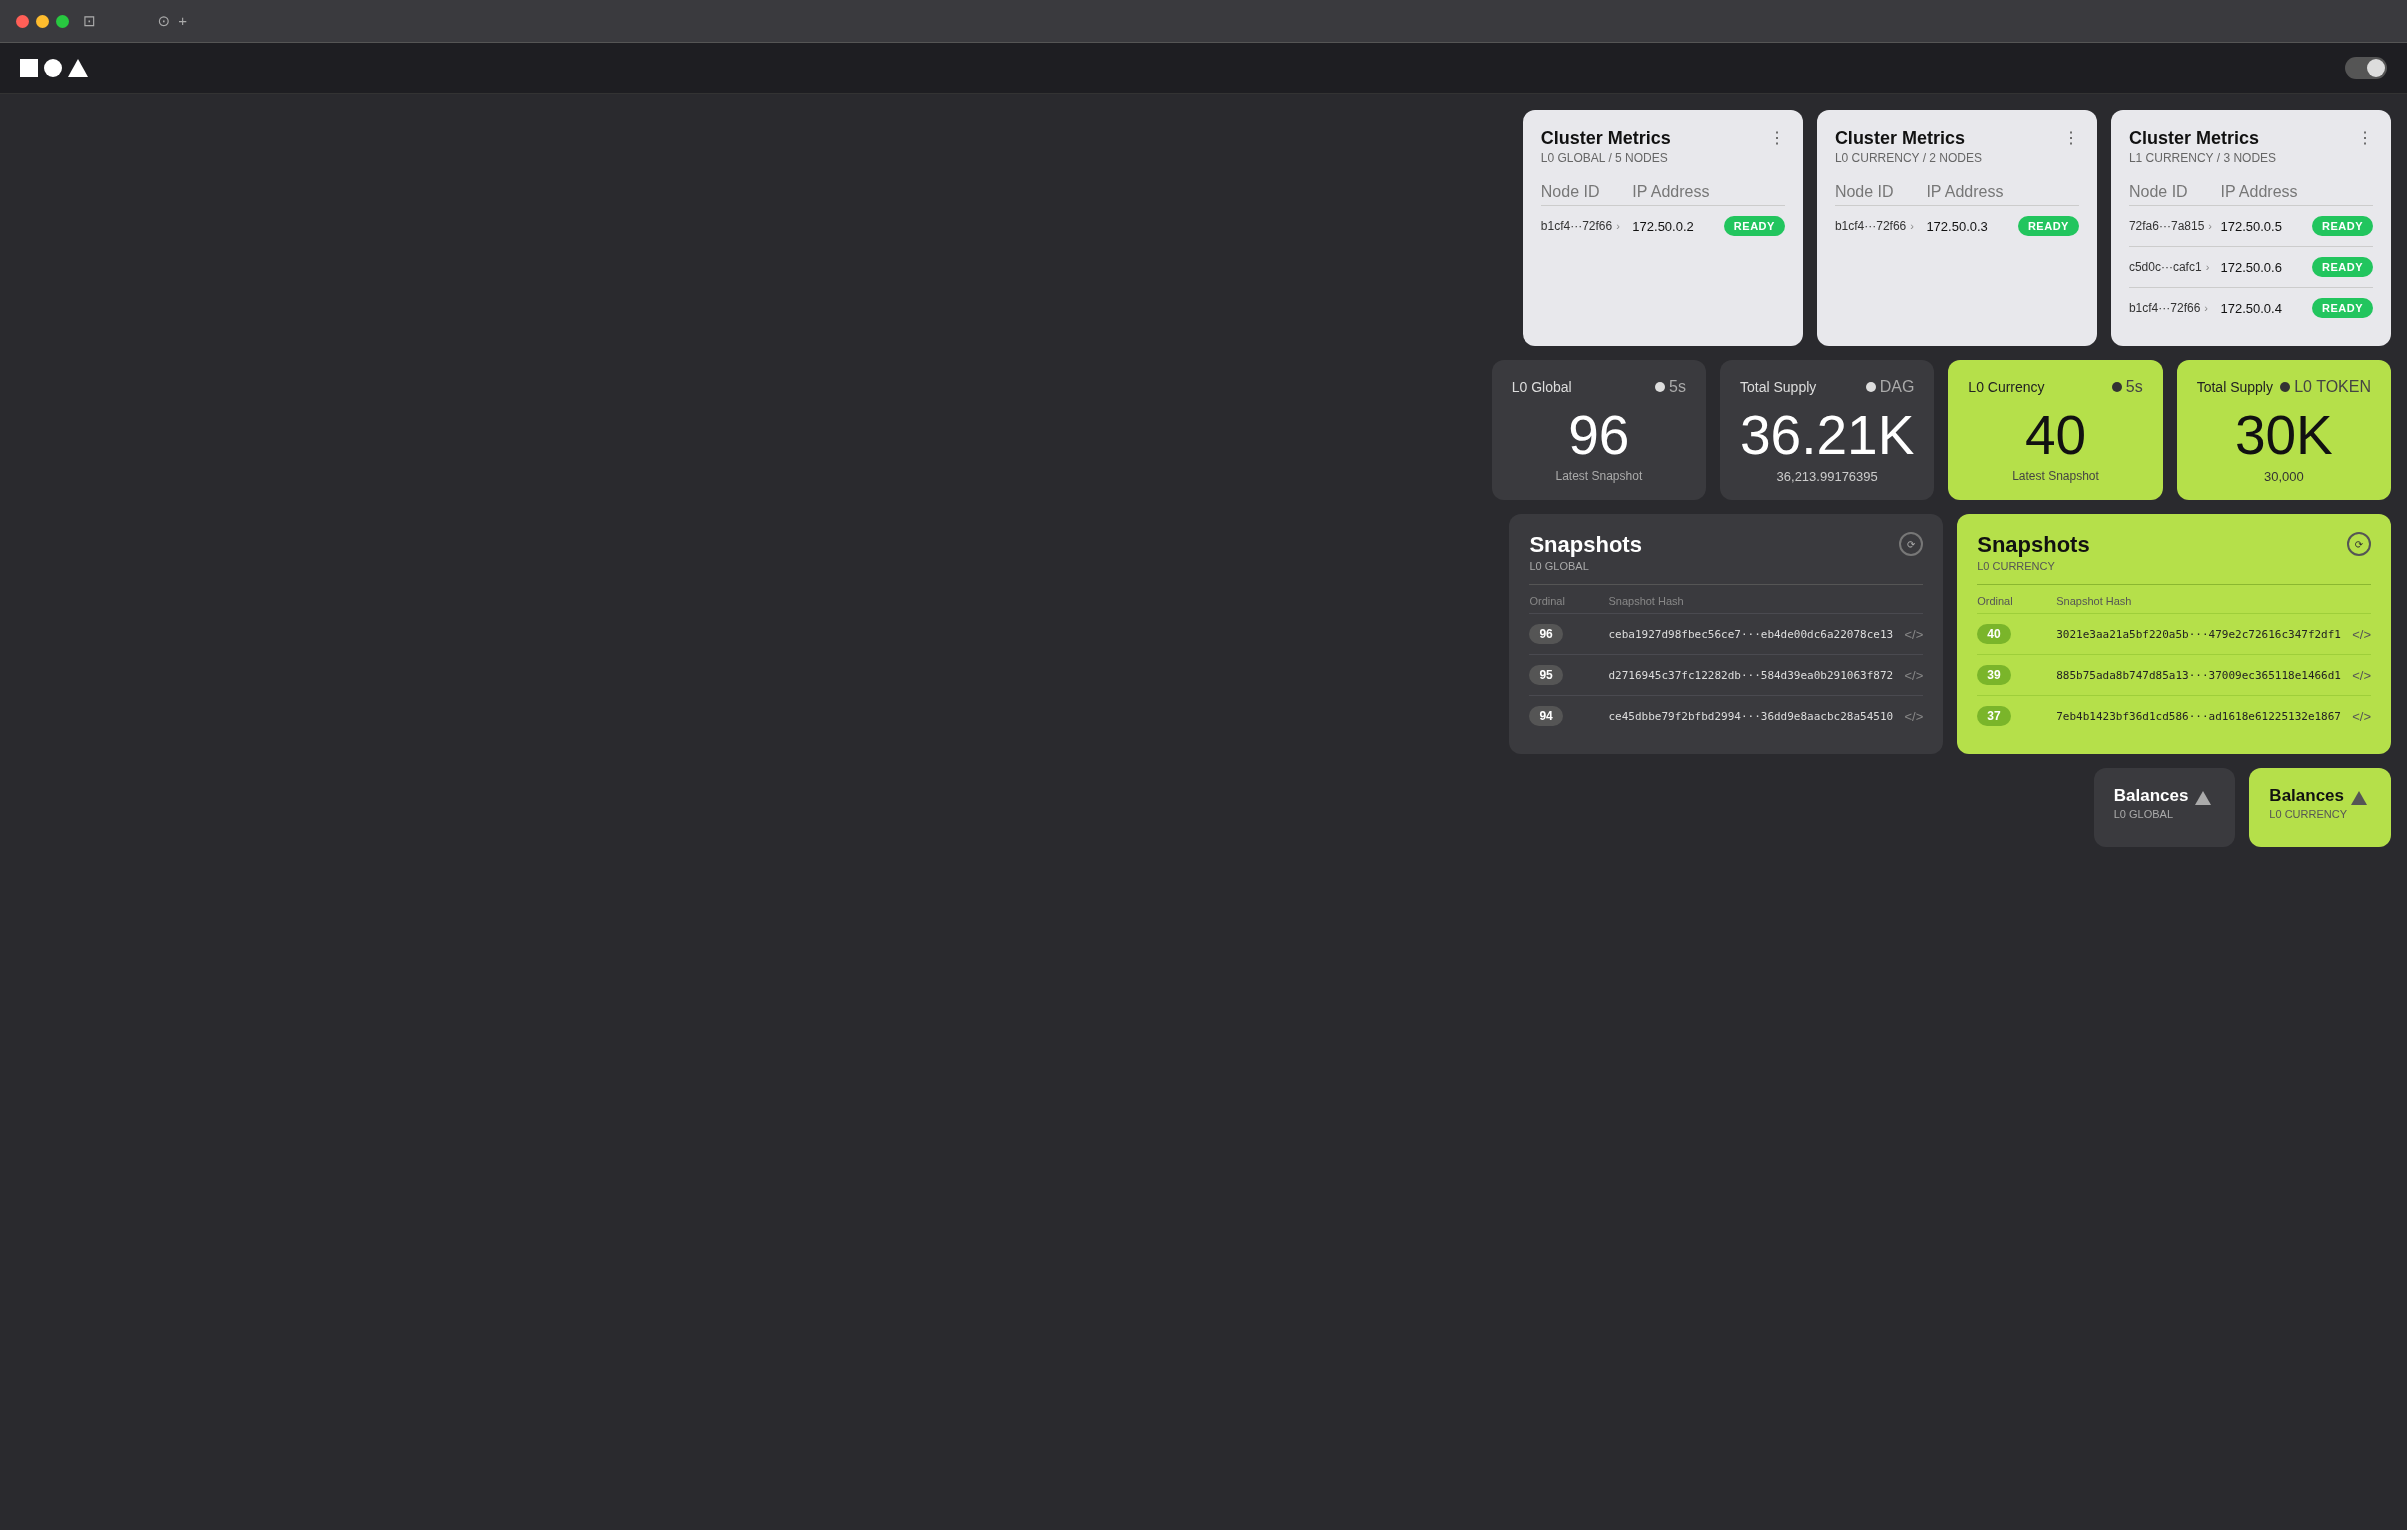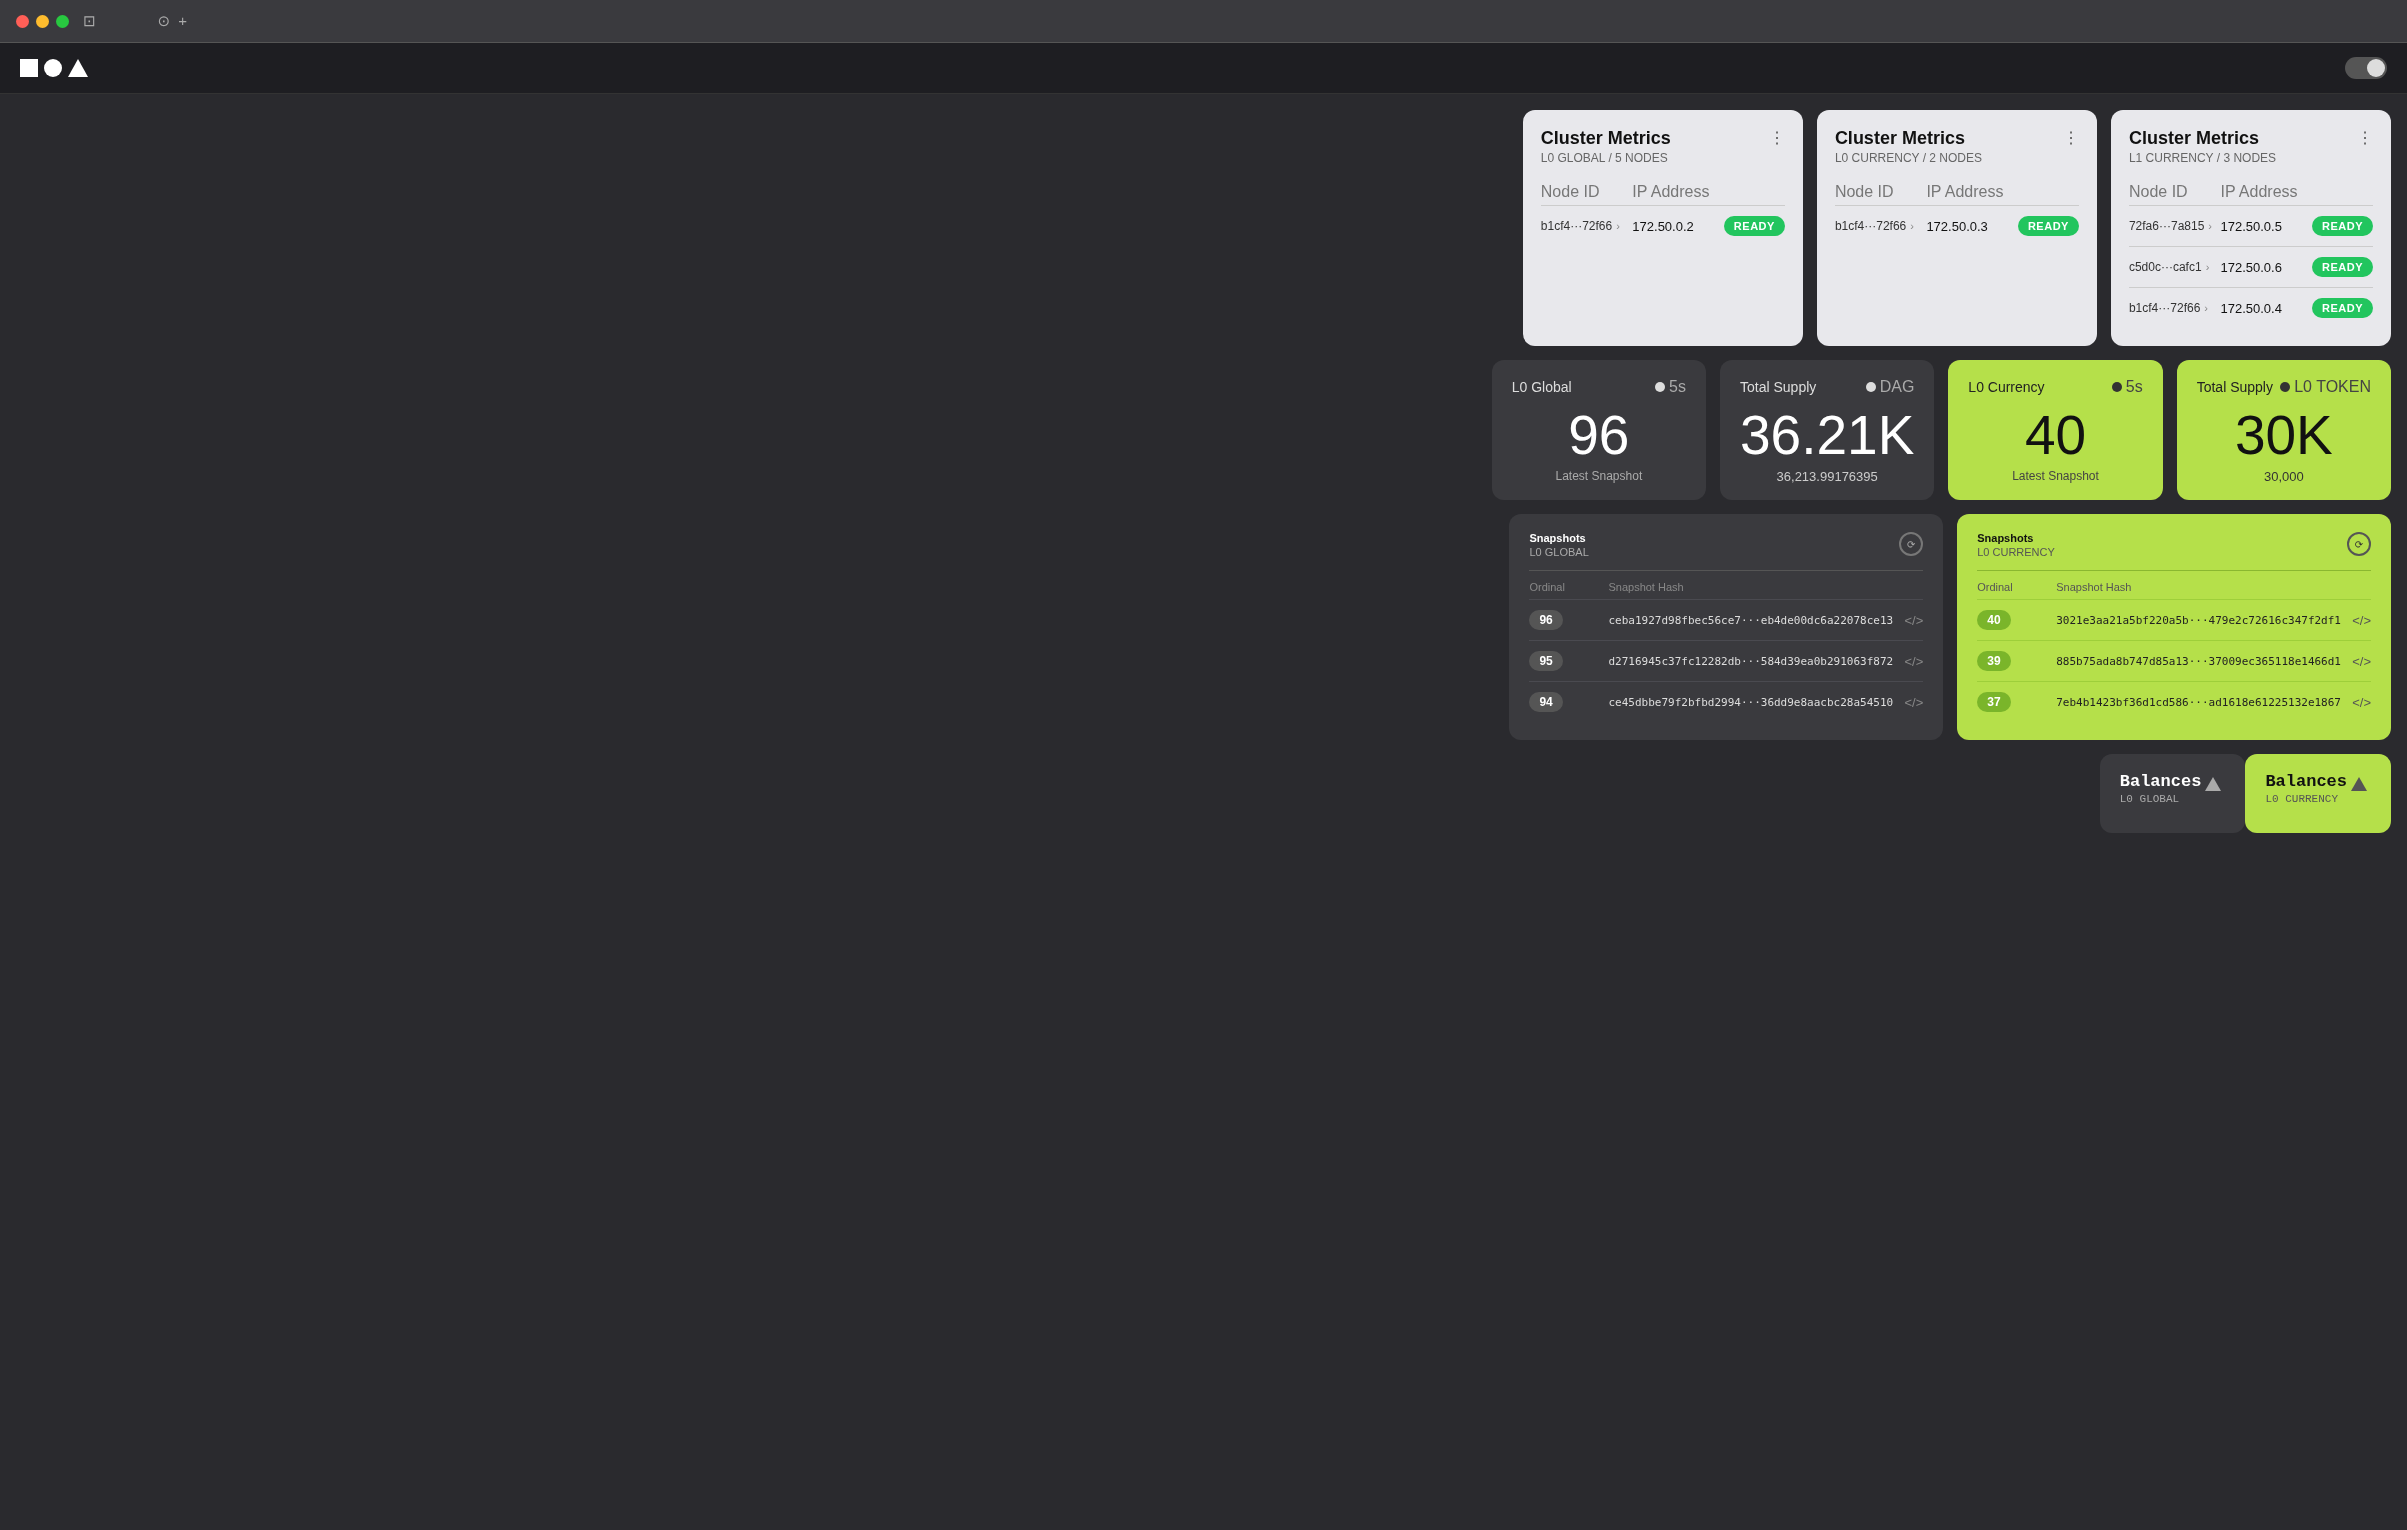--- a/index.html
+++ b/index.html
@@ -231,21 +231,21 @@
     .snapshot-card.dark { background: #3a3a3e; }
     .snapshot-card.lime { background: #b5e04a; color: #111; }
 
     .snapshot-header {
       display: flex;
       justify-content: space-between;
       align-items: flex-start;
       margin-bottom: 4px;
     }
     .snapshot-title {
-      font-size: 11px;
+      font-size: 22px;
       font-weight: 700;
     }
     .snapshot-card.dark .snapshot-title { color: #fff; }
     .snapshot-card.lime .snapshot-title { color: #111; }
 
     .snapshot-subtitle {
       font-size: 11px;
       margin-top: 2px;
     }
     .snapshot-card.dark .snapshot-subtitle { color: #aaa; }
@@ -297,21 +297,21 @@
       white-space: nowrap;
     }
 
     .code-icon { font-size: 13px; color: #888; text-align: right; }
     .snapshot-card.lime .code-icon { color: #555; }
 
     
     .balances-row {
       display: grid;
       grid-template-columns: 1fr 1fr;
-      font-family: Liberation Mono, monospace;
+      gap: 14px;
     }
     .balance-card {
       border-radius: 12px;
       padding: 18px 20px;
       min-height: 79px;
     }
     .balance-card.dark { background: #3a3a3e; }
     .balance-card.lime { background: #b5e04a; color: #111; }
 
     .balance-header {

